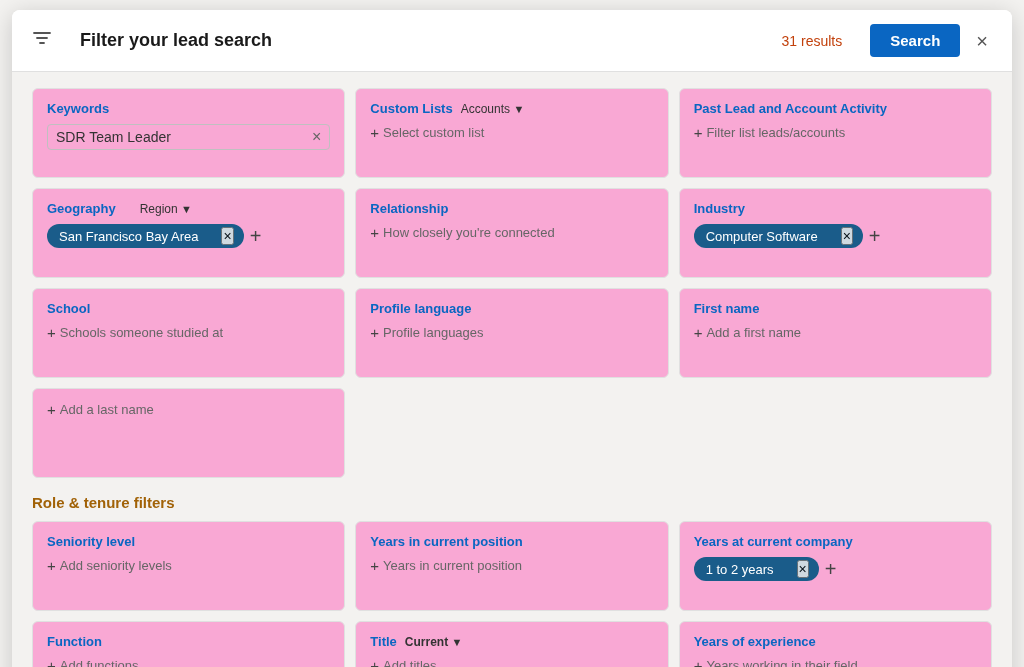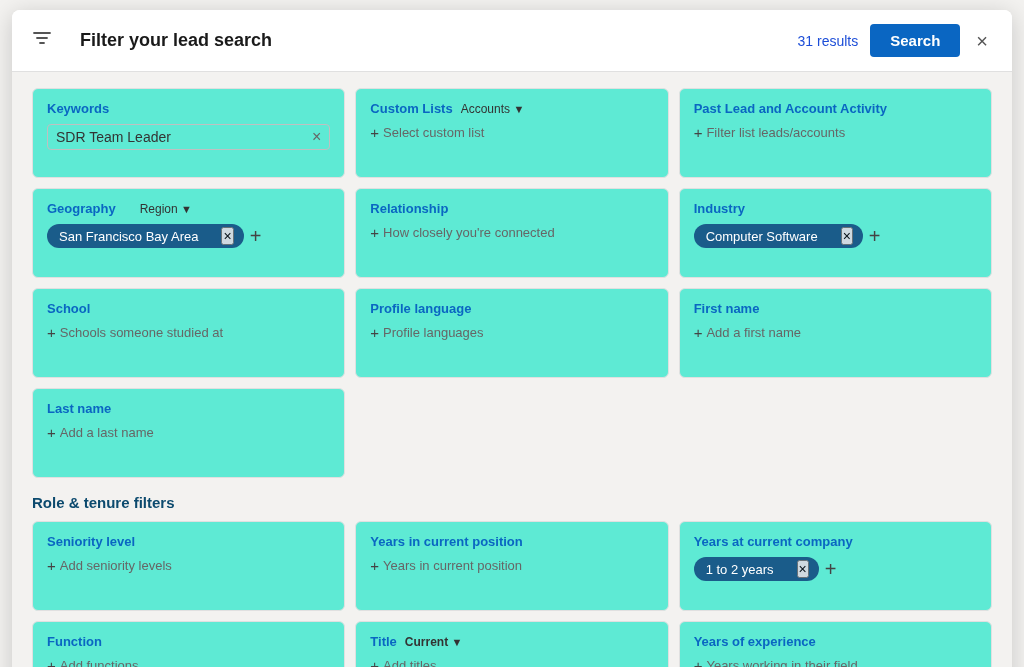--- a/index.html
+++ b/index.html
@@ -38,32 +38,33 @@
       font-weight: 600;
       color: #1a1a1a;
     }
     .modal-header-right {
       display: flex;
       align-items: center;
       gap: 12px;
     }
     .results-count {
       font-size: 14px;
-      color: #1d4ed8;
+      color: #c2410c;
       font-weight: 500;
     }
     .search-btn {
       background: #0a66c2;
       color: #fff;
       border: none;
       border-radius: 4px;
       padding: 8px 20px;
       font-size: 15px;
       font-weight: 600;
       cursor: pointer;
+      margin-left: 16px;
     }
     .close-btn {
       background: none;
       border: none;
       font-size: 20px;
       color: #555;
       cursor: pointer;
       line-height: 1;
       padding: 4px;
     }
@@ -77,21 +78,21 @@
       max-height: 620px;
       overflow-y: auto;
     }
     .filter-grid {
       display: grid;
       grid-template-columns: repeat(3, 1fr);
       gap: 10px;
       margin-bottom: 10px;
     }
     .filter-card {
-      background: #5eead4;
+      background: #f9a8d4;
       border: 1px solid #e0e0e0;
       border-radius: 6px;
       padding: 12px 14px;
       min-height: 90px;
     }
     .filter-card-label {
       font-size: 13px;
       font-weight: 600;
       color: #0a66c2;
       margin-bottom: 8px;
@@ -165,21 +166,21 @@
     .add-icon {
       font-size: 20px;
       color: #444;
       cursor: pointer;
       line-height: 1;
       font-weight: 300;
     }
     .section-title {
       font-size: 15px;
       font-weight: 600;
-      color: #0c4a6e;
+      color: #a16207;
       margin: 16px 0 10px 0;
     }
     .filter-card-single {
       grid-column: span 1;
     }
   </style>
 </head>
 <body>
 
 <div class="modal">
@@ -314,23 +315,20 @@
         </div>
         <div class="filter-card-content">
           <span class="filter-card-placeholder">
             <span class="plus-icon">+</span>
             <span>Add a first name</span>
           </span>
         </div>
       </div>
 
       <div class="filter-card filter-card-single">
-        <div class="filter-card-label">
-          <span>Last name</span>
-        </div>
         <div class="filter-card-content">
           <span class="filter-card-placeholder">
             <span class="plus-icon">+</span>
             <span>Add a last name</span>
           </span>
         </div>
       </div>
 
     </div>
 

